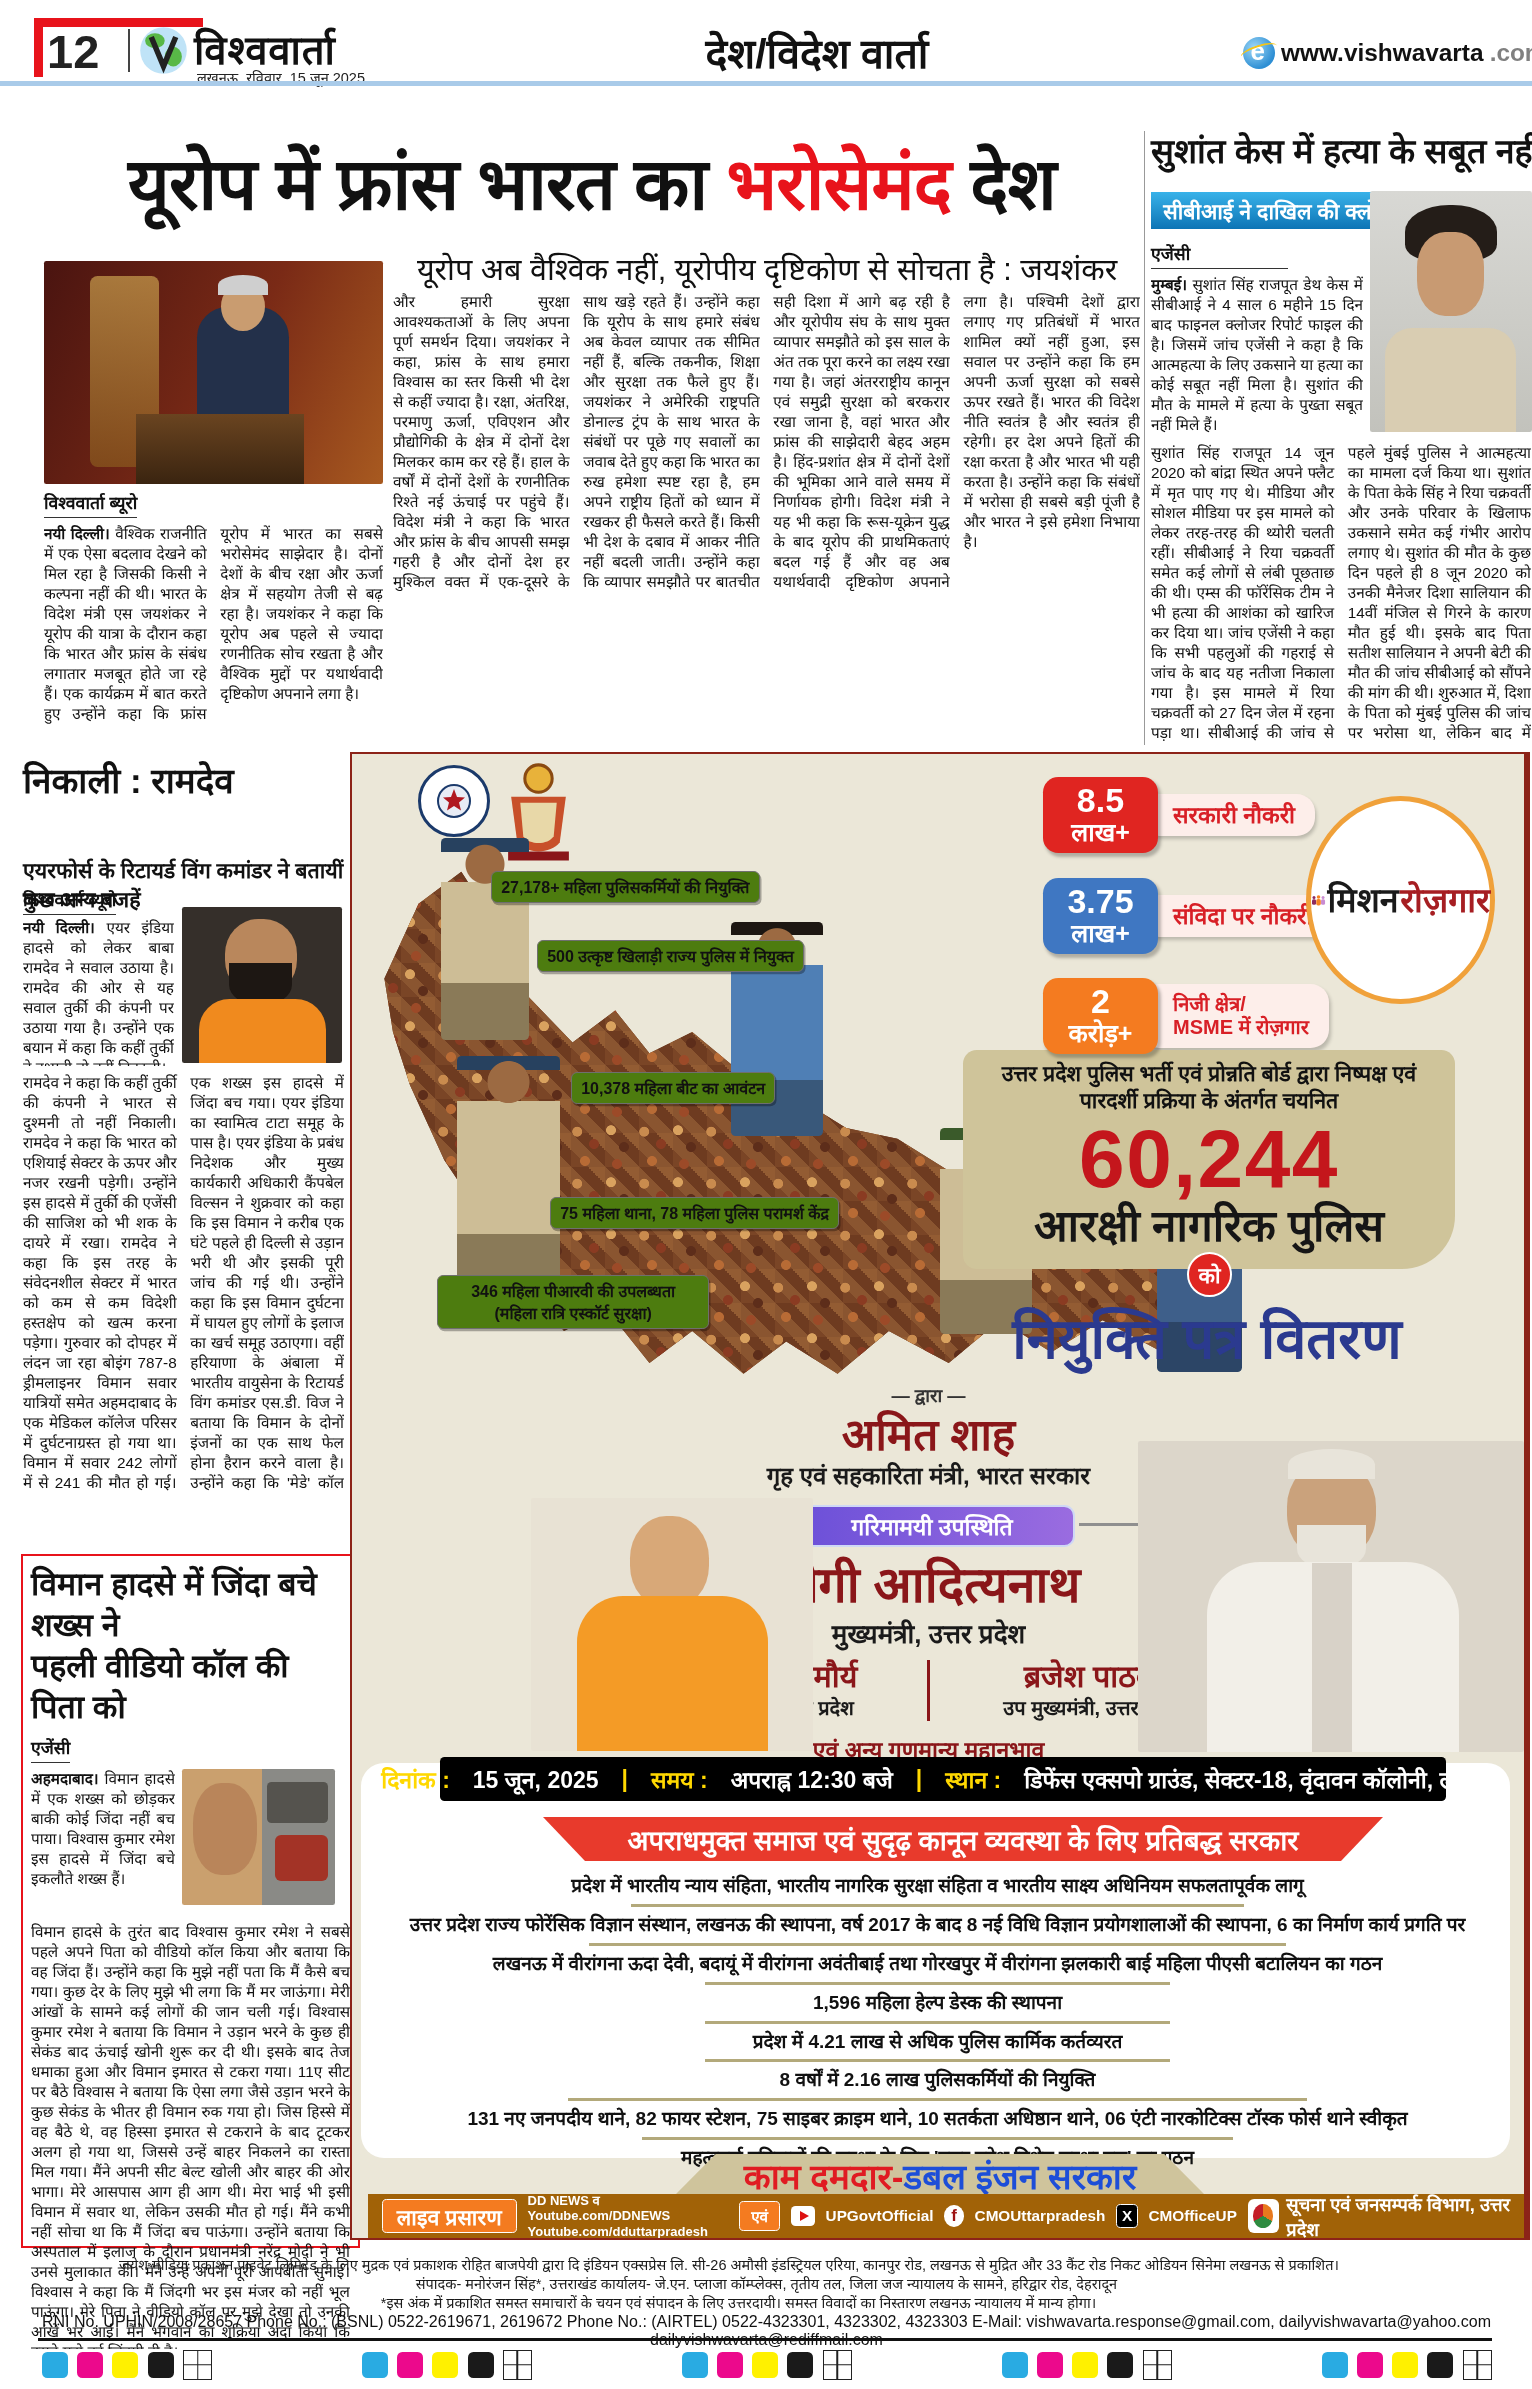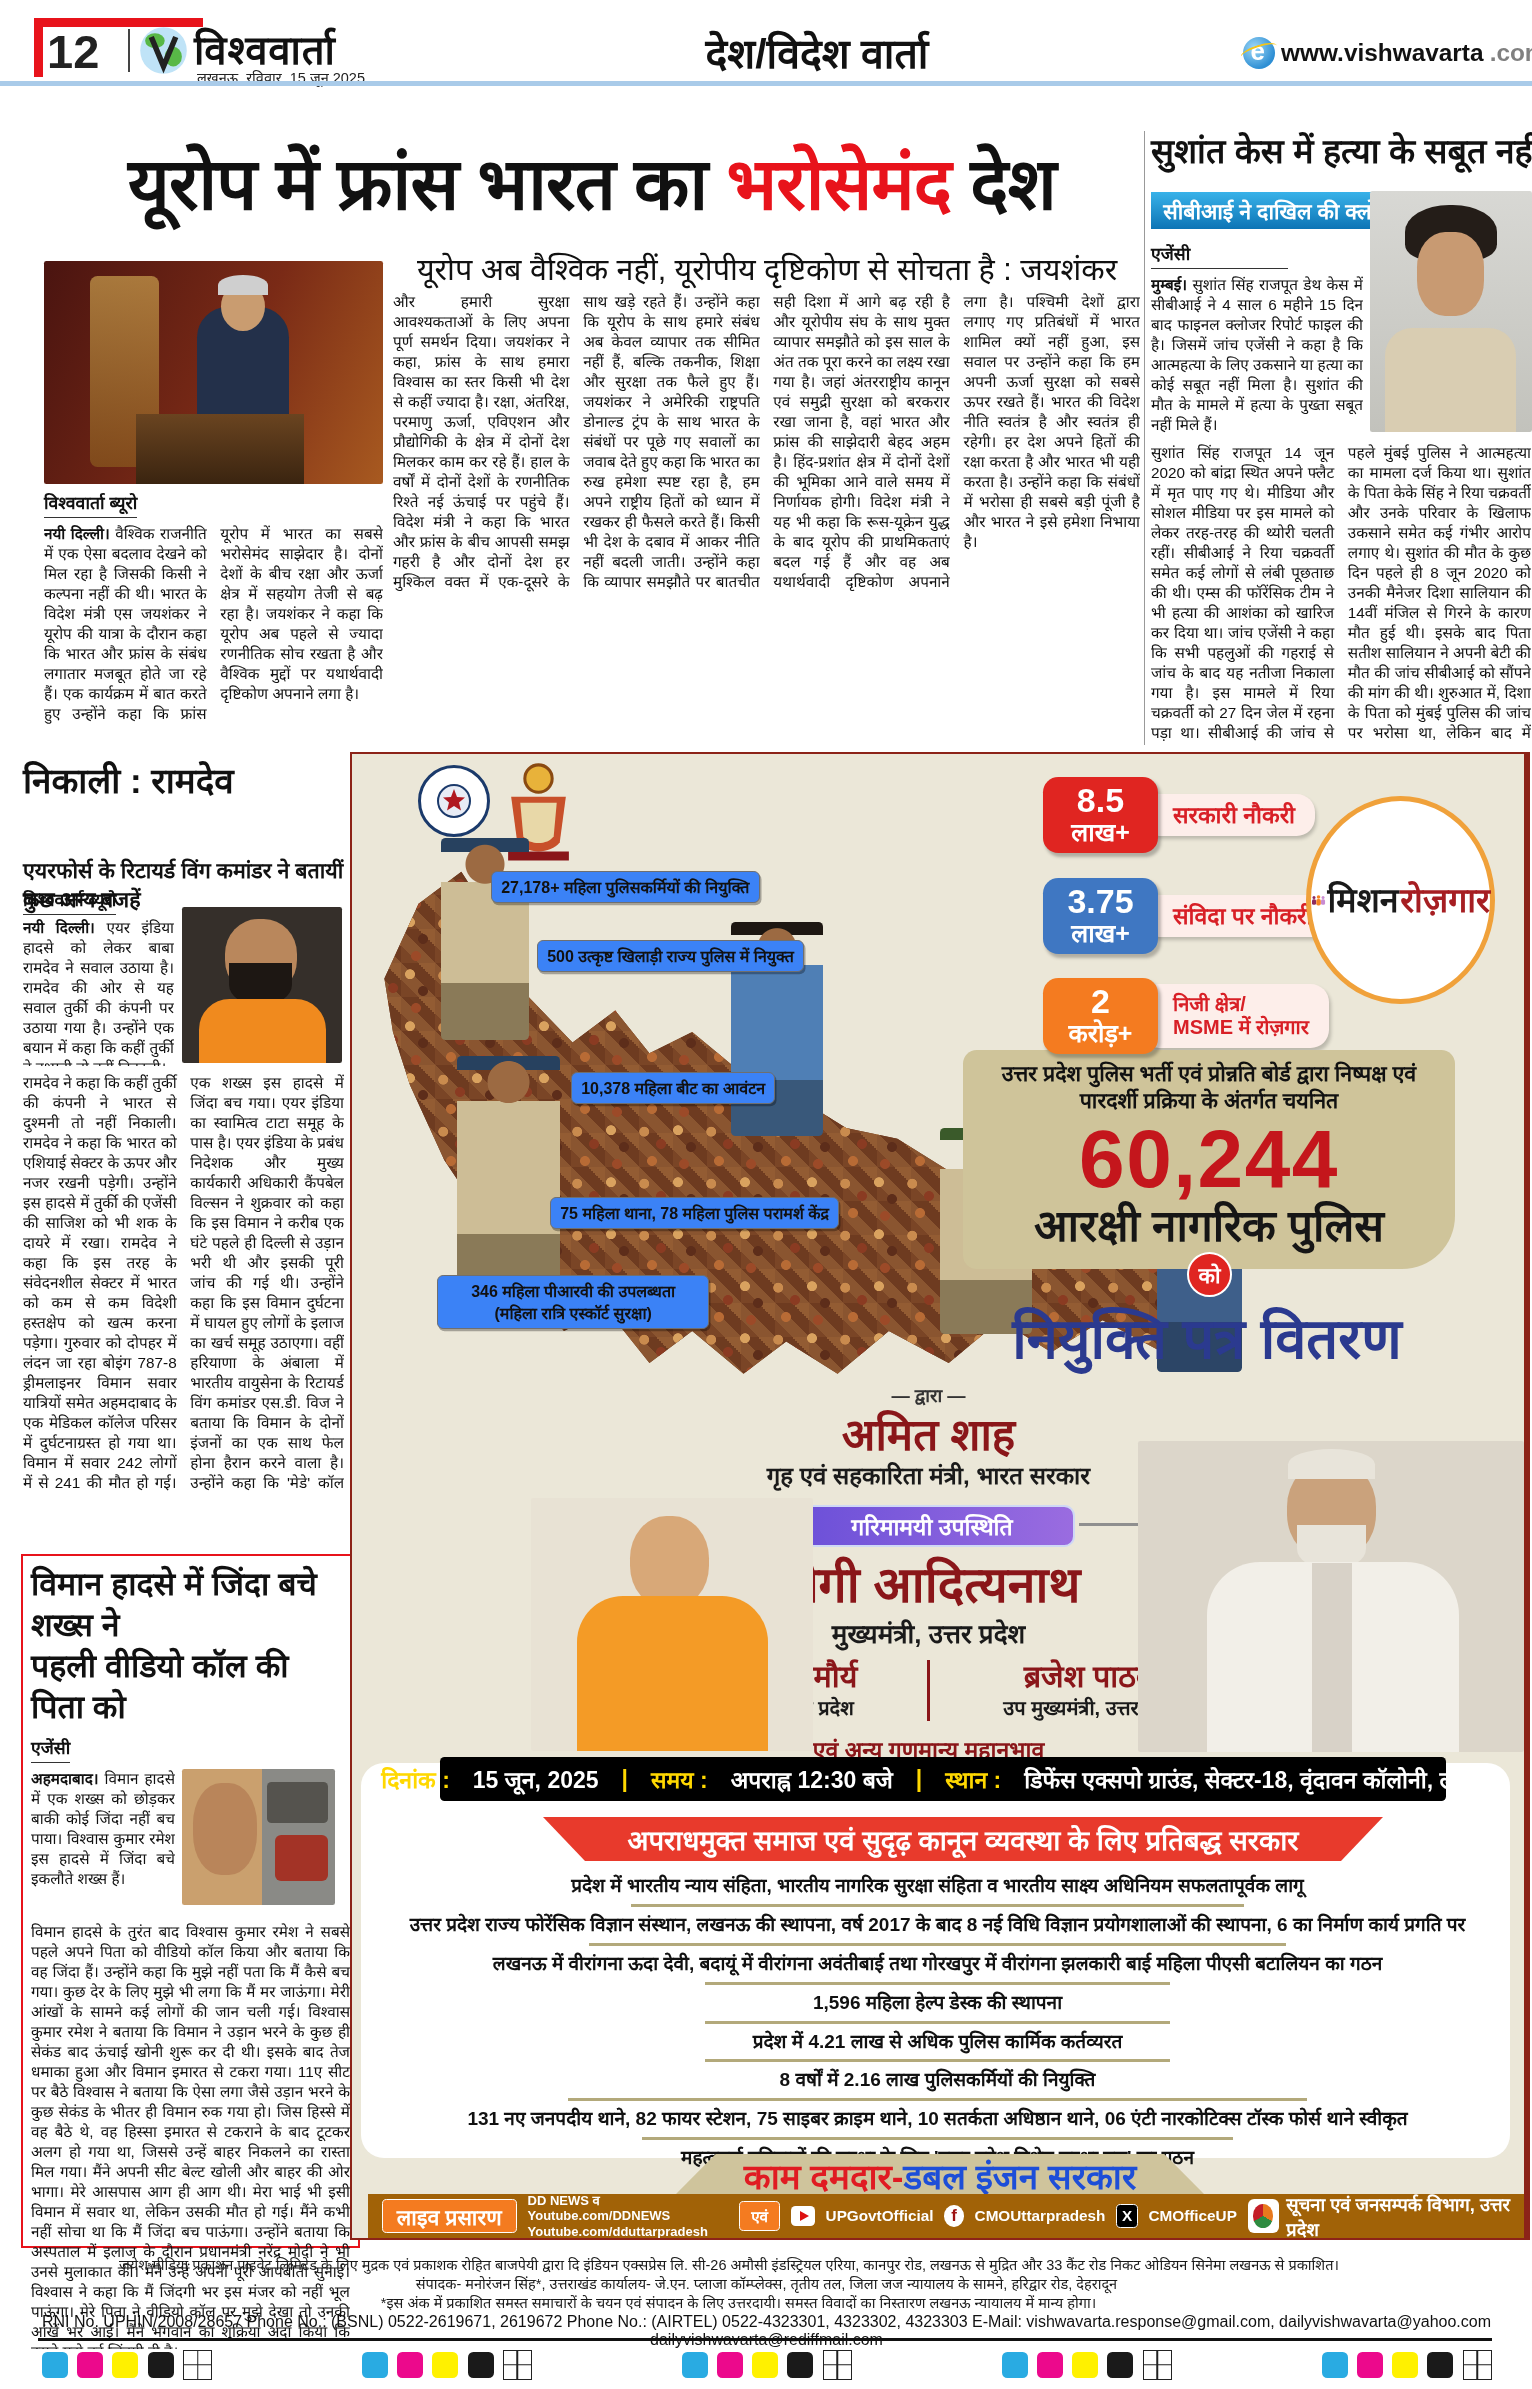--- a/index.html
+++ b/index.html
@@ -46,21 +46,21 @@
   .map{clip-path:polygon(2% 22%,6% 8%,11% 2%,15% 12%,13% 26%,18% 24%,24% 34%,29% 28%,33% 36%,38% 32%,44% 40%,50% 44%,56% 50%,62% 52%,68% 58%,75% 60%,82% 66%,90% 70%,97% 76%,99% 86%,93% 92%,86% 86%,80% 92%,74% 86%,68% 94%,61% 88%,55% 96%,49% 90%,44% 96%,38% 88%,33% 94%,28% 84%,23% 88%,18% 78%,14% 68%,9% 56%,5% 42%,3% 32%);
     background-color:#6e3b20;
     background-image:radial-gradient(circle 5.3px at 9.2px 10.7px,#c98b4e 4.6px,transparent 5.3px),
       radial-gradient(circle 5.3px at 26px 23px,#8a3b22 4.6px,transparent 5.3px),
       radial-gradient(circle 5.3px at 43px 9.2px,#d9a25f 4.6px,transparent 5.3px),
       radial-gradient(circle 5.3px at 56px 26px,#5d2d1a 4.6px,transparent 5.3px),
       radial-gradient(circle 5.3px at 17px 40px,#b86b35 4.6px,transparent 5.3px),
       radial-gradient(circle 5.3px at 49px 43px,#9c4a28 4.6px,transparent 5.3px),
       linear-gradient(45deg,#7a4526 25%,#8a5530 25% 50%,#6e3b20 50% 75%,#935c33 75%);
     background-size:67px 52px,67px 52px,67px 52px,67px 52px,67px 52px,67px 52px,34px 34px;}
-  .callout{position:absolute;background:#3b82f6;border:1.5px solid #6f6f6f;border-radius:6.1px;padding:3.8px 9.2px;
+  .callout{position:absolute;background:#4d7c0f;border:1.5px solid #6f6f6f;border-radius:6.1px;padding:3.8px 9.2px;
      font-weight:bold;font-size:16px;color:#111;white-space:nowrap;box-shadow:1.5px 2.3px 0 rgba(0,0,0,.3);}
   .badge{position:absolute;display:flex;align-items:center;}
   .badge .num{width:115px;border-radius:15.3px;color:#fff;text-align:center;font-weight:bold;padding:6.1px 0;z-index:2;
      box-shadow:2.3px 3.1px 3.1px rgba(0,0,0,.25);}
   .badge .num .v{display:block;font-size:34px;line-height:35px;}
   .badge .num .u{display:block;font-size:25px;line-height:29px;}
   .badge .lbl{margin-left:-17px;background:#fdeeea;border-radius:18.3px;padding:9.2px 20px 9.2px 32px;font-weight:bold;
      color:#d81f26;font-size:23px;white-space:nowrap;box-shadow:1.5px 3.1px 3.8px rgba(0,0,0,.2);line-height:24.4px;}
   .b-red{background:#e02521;}.b-blue{background:#3f77c2;}.b-org{background:#f47b20;}
   .mission{background:#fff;border:5.3px solid #f0a13a;border-radius:50%;display:flex;flex-direction:row;

